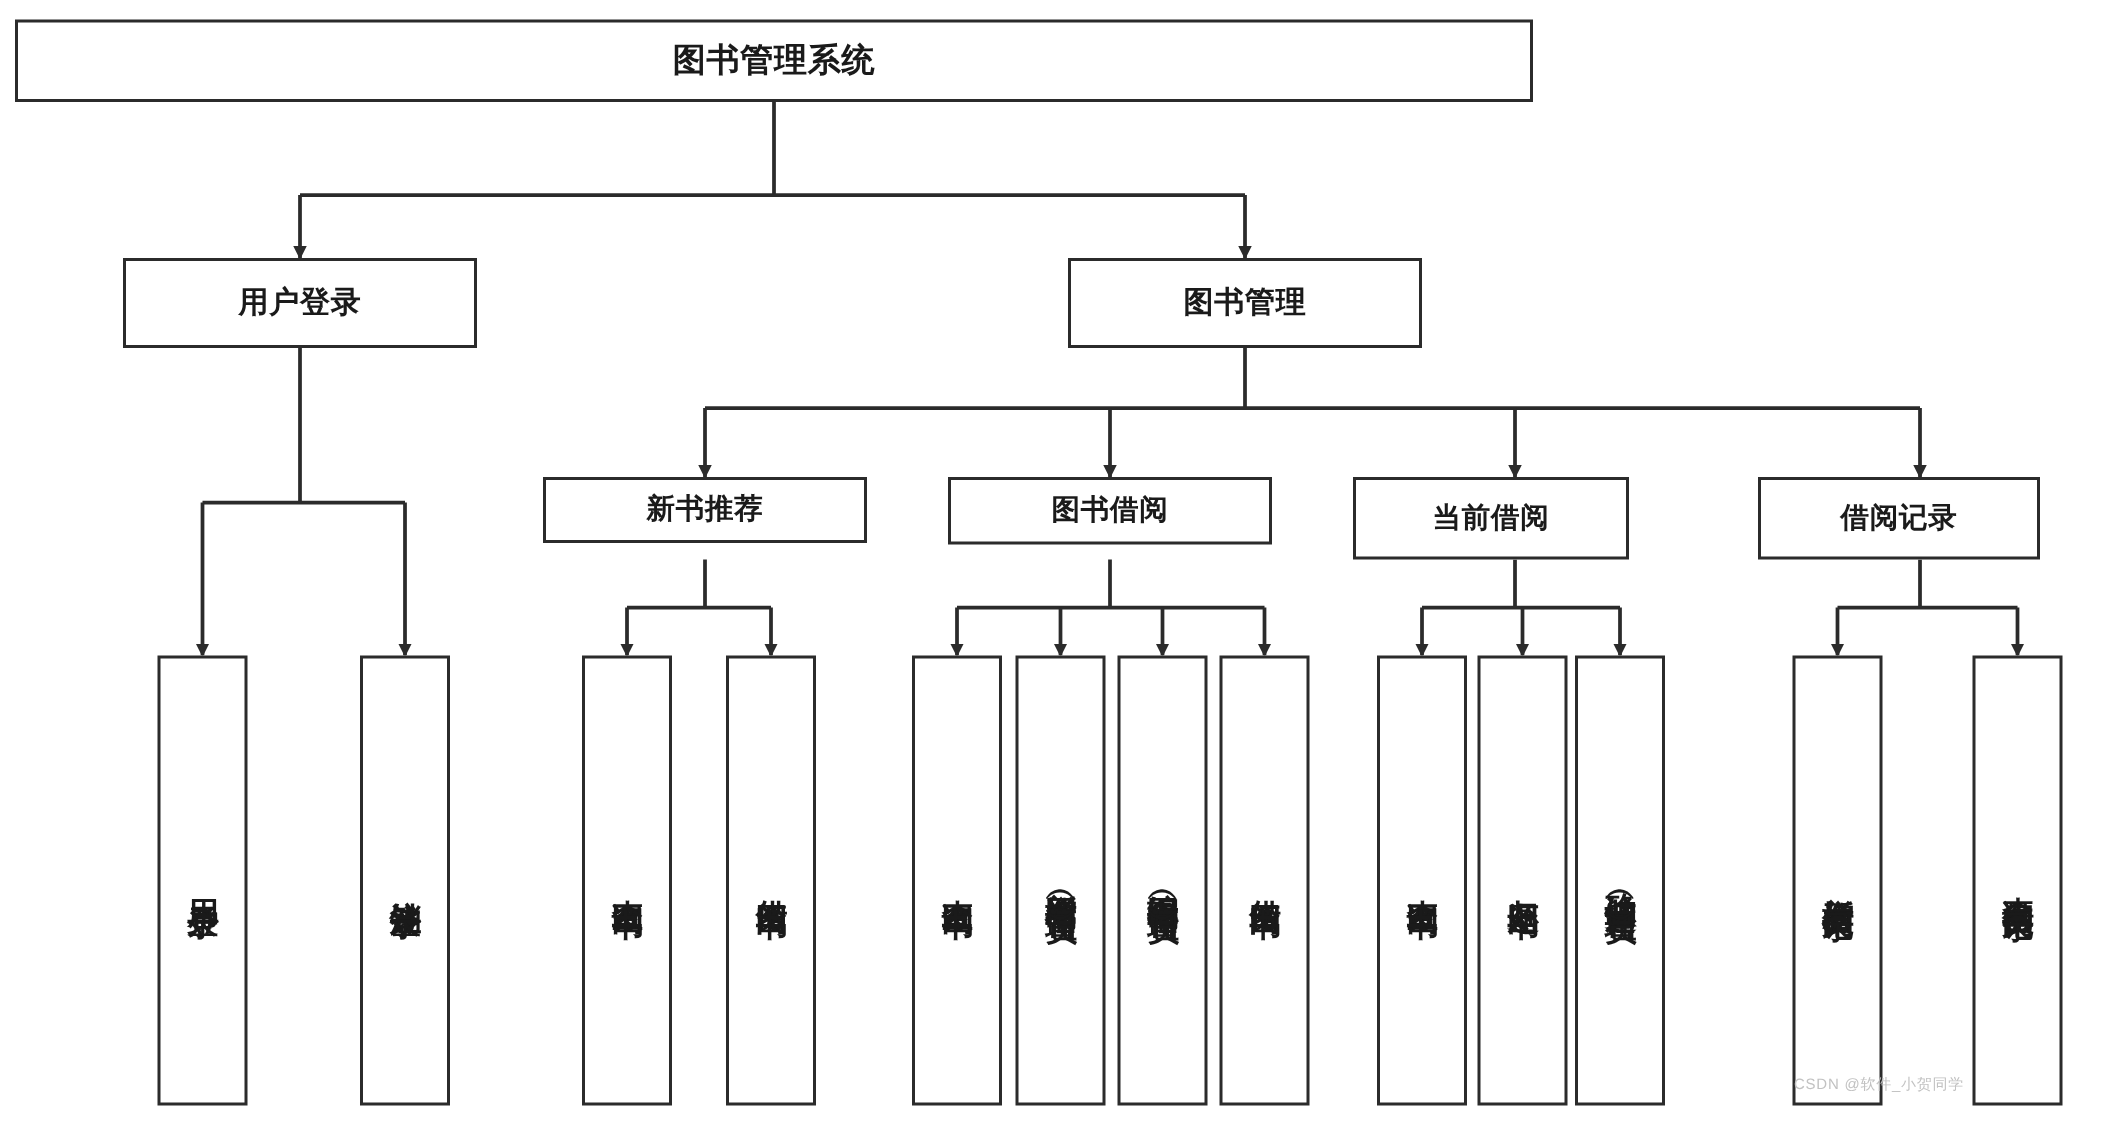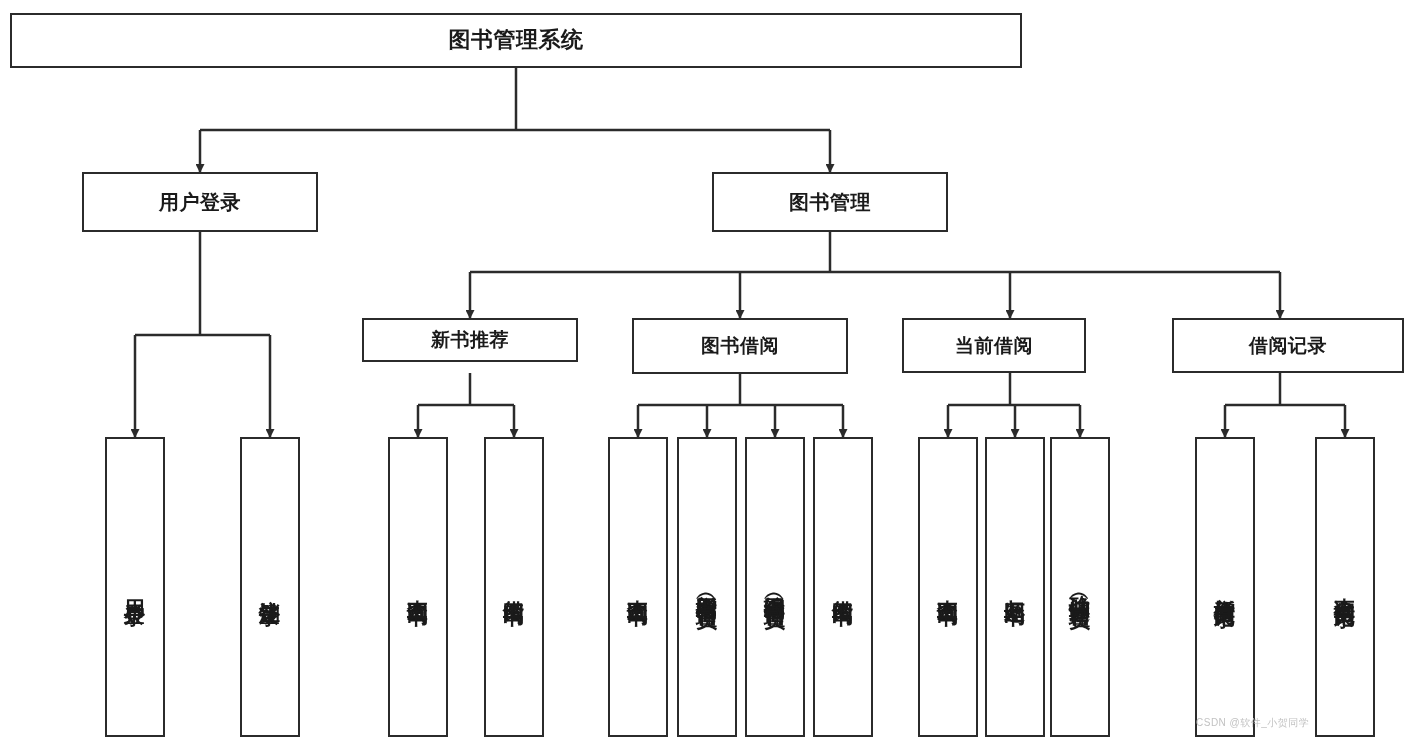--- a/index.html
+++ b/index.html
@@ -124,27 +124,27 @@
       </div>
       <div class="node-box node-l1" style="left: 82px; top: 172px; width: 236px; height: 60px;">
         <span class="node-label">用户登录</span>
       </div>
       <div class="node-box node-l1" style="left: 712px; top: 172px; width: 236px; height: 60px;">
         <span class="node-label">图书管理</span>
       </div>
       <div class="node-box node-l2" style="left: 362px; top: 318px; width: 216px; height: 44px;">
         <span class="node-label">新书推荐</span>
       </div>
-      <div class="node-box node-l2" style="left: 632px; top: 318px; width: 216px; height: 56px;">
+      <div class="node-box node-l2" style="left: 632px; top: 318px; width: 216px; height: 45px;">
         <span class="node-label">图书借阅</span>
       </div>
       <div class="node-box node-l2" style="left: 902px; top: 318px; width: 184px; height: 55px;">
         <span class="node-label">当前借阅</span>
       </div>
-      <div class="node-box node-l2" style="left: 1172px; top: 318px; width: 232px; height: 55px; justify-content: center;">
+      <div class="node-box node-l2" style="left: 1172px; top: 318px; width: 188px; height: 55px; justify-content: center;">
         <span class="node-label">借阅记录</span>
       </div>
       <div class="node-box node-leaf" style="left: 105px; top: 437px; width: 60px; height: 300px;">
         <span class="node-label">用户登录</span>
       </div>
       <div class="node-box node-leaf" style="left: 240px; top: 437px; width: 60px; height: 300px;">
         <span class="node-label">注销登录</span>
       </div>
       <div class="node-box node-leaf" style="left: 388px; top: 437px; width: 60px; height: 300px;">
         <span class="node-label">查询图书</span>

